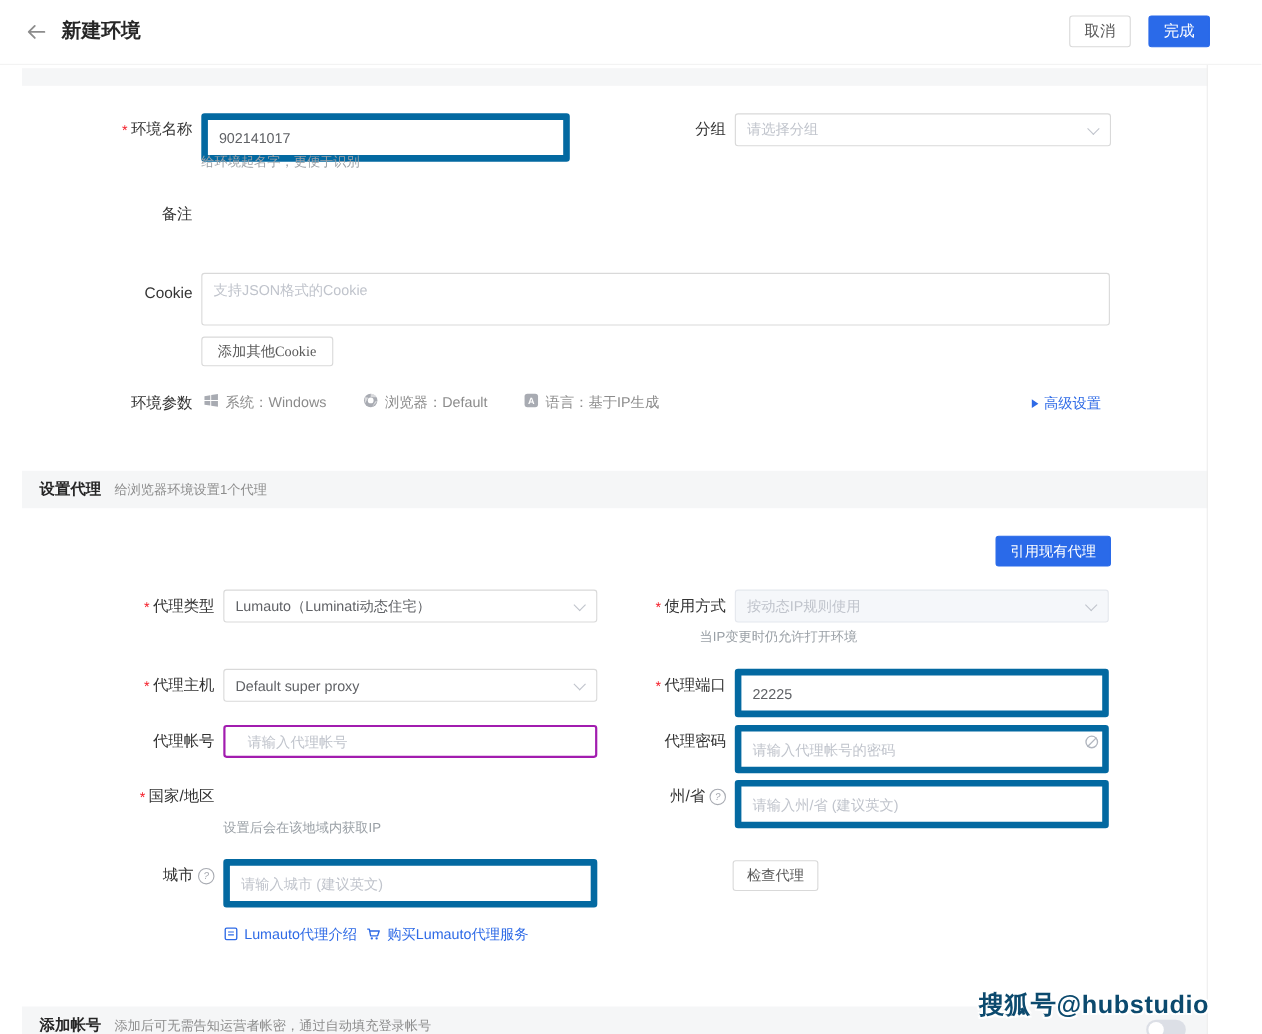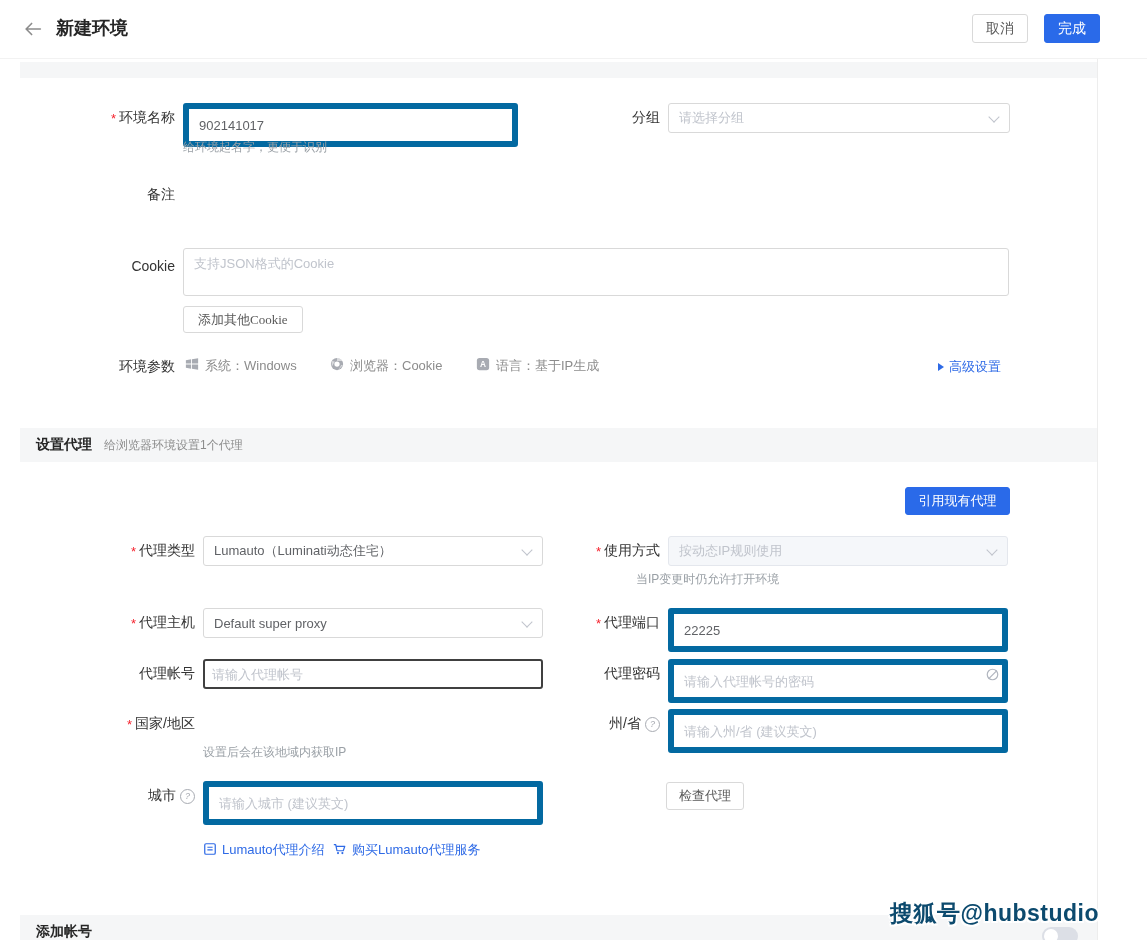--- a/index.html
+++ b/index.html
@@ -22,21 +22,21 @@
   .sec-sub{font-size:12px;color:#8c8c8c;margin-left:12px;white-space:nowrap;}
 
   
   .label{position:absolute;display:flex;justify-content:flex-end;align-items:center;height:30px;
          font-size:14px;color:#333;white-space:nowrap;}
   .label.top{height:20px;}
   .star{color:#f5222d;margin-right:3px;font-size:13px;}
   .input{position:absolute;height:30px;border:6px solid #0369a1;border-radius:3px;background:#fff;
          font-size:13px;color:#606266;padding:16px 10px;box-sizing:border-box;font-family:inherit;outline:none;}
   .input::placeholder,.textarea::placeholder{color:#c0c4cc;}
-  .input.focused{border:2px solid #404040;padding:0 7px;}
+  .input.focused{border:2px solid #a21caf;padding:0 20px;}
   .textarea{position:absolute;border:1px solid #d9d9d9;border-radius:3px;padding:6px 10px;font-size:13px;
             box-sizing:border-box;resize:none;font-family:inherit;color:#333;outline:none;background:#fff;}
   .sel{position:absolute;height:30px;border:1px solid #d9d9d9;border-radius:3px;background:#fff;
        box-sizing:border-box;display:flex;align-items:center;padding:0 26px 0 10px;font-size:13px;color:#606266;cursor:pointer;}
   .sel .ph{color:#c0c4cc;}
   .sel.disabled{background:#f5f7fa;border-color:#e4e7ed;color:#c0c4cc;cursor:not-allowed;}
   .chev{position:absolute;right:11px;top:9px;width:7px;height:7px;
         border-right:1.4px solid #c0c4cc;border-bottom:1.4px solid #c0c4cc;transform:rotate(45deg);}
   .hint{position:absolute;font-size:12px;color:#9aa0a6;white-space:nowrap;}
   .plainbtn{position:absolute;display:flex;align-items:center;justify-content:center;background:#fff;
@@ -115,21 +115,21 @@
     <span>系统：Windows</span>
   </div>
   <div class="param" style="left:330px;top:357px;">
     <span>
       <svg width="14" height="14" viewBox="0 0 16 16">
           <circle cx="8" cy="8" r="7" fill="#a8abb2"></circle>
           <circle cx="8" cy="8" r="3" fill="#fff"></circle>
           <path d="M8 1a7 7 0 016.1 3.6H8zM1.9 11.5L5.5 5 2 4.6zM9.5 14.8L12.8 9l2 .2z" fill="#fff" opacity=".55"></path>
         </svg>
     </span>
-    <span>浏览器：Cookie</span>
+    <span>浏览器：Default</span>
   </div>
   <div class="param" style="left:476px;top:357px;">
     <span>
       <svg width="14" height="14" viewBox="0 0 16 16">
           <rect x="1" y="1" width="14" height="14" rx="3" fill="#a8abb2"></rect>
           <text x="8" y="11.6" font-size="9.5" fill="#fff" text-anchor="middle" font-weight="bold" font-family="sans-serif">A</text>
         </svg>
     </span>
     <span>语言：基于IP生成</span>
   </div>
@@ -225,20 +225,21 @@
           <path d="M1.5 3h2.2l1.4 7h7.2L14 5H4.4" fill="none" stroke="#2e6ae6" stroke-width="1.4" stroke-linejoin="round"></path>
           <circle cx="6.3" cy="12.7" r="1.2" fill="#2e6ae6"></circle>
           <circle cx="11.3" cy="12.7" r="1.2" fill="#2e6ae6"></circle>
         </svg>
     </span>
     <span>购买Lumauto代理服务</span>
   </a>
 
   <div class="secbar" style="top:915px;height:34px;">
     <span class="sec-title">添加帐号</span>
+    <span class="sec-sub">添加后可无需告知运营者帐密，通过自动填充登录帐号</span>
   </div>
   <div class="toggle">
     <div class="knob"></div>
   </div>
 
   <div class="scrollline"></div>
 
   <div class="watermark">搜狐号@hubstudio</div>
 </div>
 

